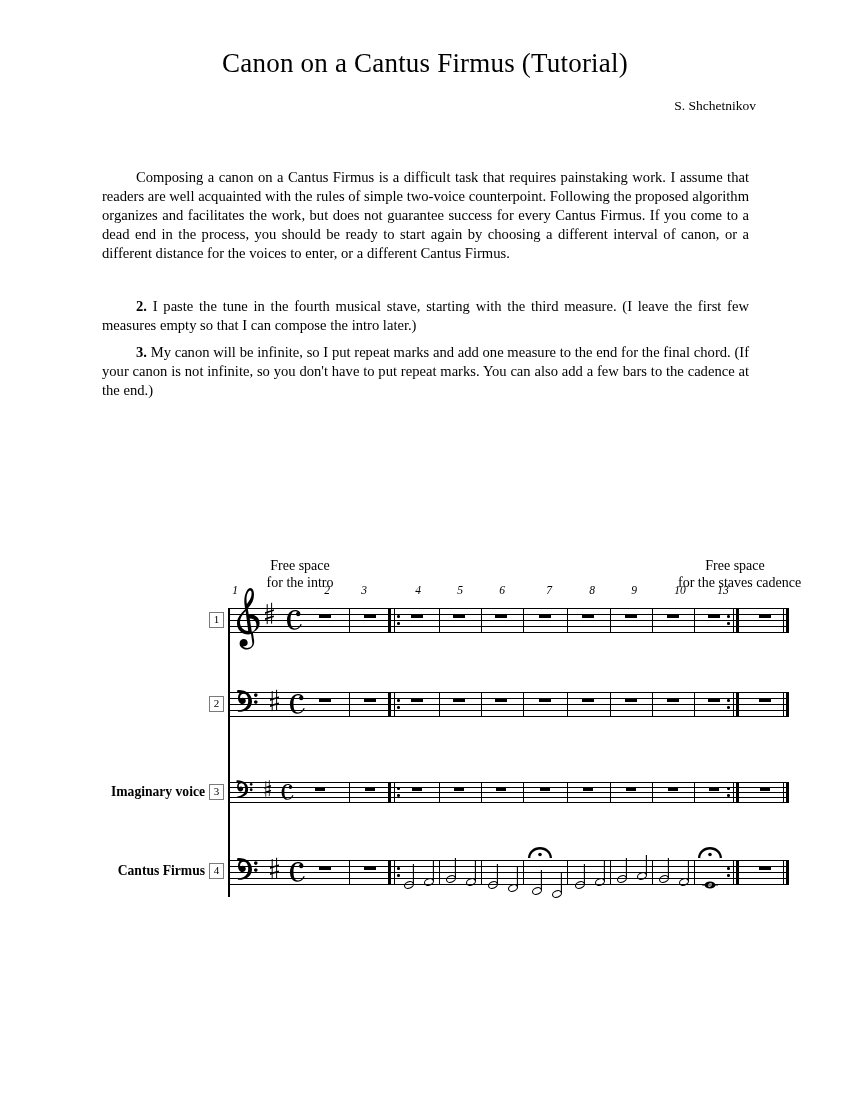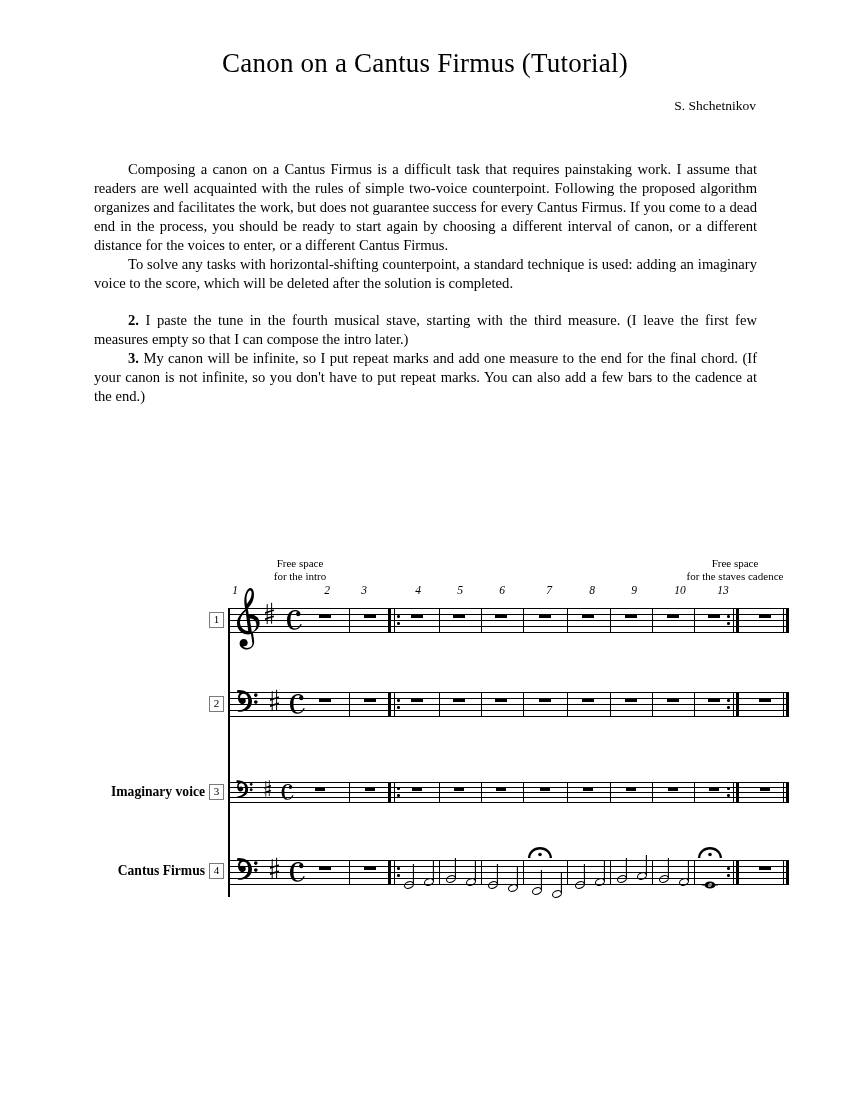--- a/index.html
+++ b/index.html
@@ -37,38 +37,38 @@
   .prose {
     position: absolute;
     left: 94px;
     top: 160px;
     width: 663px;
     font-size: 14.6px;
     line-height: 1.30;
     text-align: justify;
   }
   .prose p {
-    margin: 0;
+    margin: 8px;
     text-indent: 34px;
   }
   .block-gap { height: 18px; }
   .num { font-weight: bold; }
 
   
   .score {
     position: absolute;
     left: 0;
     top: 548px;
     width: 850px;
     height: 380px;
   }
 
   .annot {
     position: absolute;
-    font-size: 11px;
+    font-size: 14px;
     line-height: 1.22;
     text-align: center;
     white-space: nowrap;
   }
   .annot-intro { left: 258px; top: 9px; width: 84px; }
   .annot-cadence { left: 678px; top: 9px; width: 114px; }
 
   .measnum {
     position: absolute;
     top: 36px;
@@ -155,21 +155,20 @@
   svg { overflow: visible; display: block; }
 </style>
 </head>
 <body>
 
 <div class="page-title">Canon on a Cantus Firmus (Tutorial)</div>
 <div class="byline">S. Shchetnikov</div>
 
 <div class="prose">
   <p>Composing a canon on a Cantus Firmus is a difficult task that requires painstaking work. I assume that readers are well acquainted with the rules of simple two-voice counterpoint. Following the proposed algorithm organizes and facilitates the work, but does not guarantee success for every Cantus Firmus. If you come to a dead end in the process, you should be ready to start again by choosing a different interval of canon, or a different distance for the voices to enter, or a different Cantus Firmus.</p>
-  <p>To solve any tasks with horizontal-shifting counterpoint, a standard technique is used: adding an imaginary voice to the score, which will be deleted after the solution is completed.</p>
   <div class="block-gap"></div>
   <p><span class="num">2.</span> <span>I paste the tune in the fourth musical stave, starting with the third measure. (I leave the first few measures empty so that I can compose the intro later.)</span></p>
   <p><span class="num">3.</span> <span>My canon will be infinite, so I put repeat marks and add one measure to the end for the final chord. (If your canon is not infinite, so you don't have to put repeat marks. You can also add a few bars to the cadence at the end.)</span></p>
 </div>
 
 <div class="score">
 
   <div class="annot annot-intro">
     <div>Free space</div>
     <div>for the intro</div>

